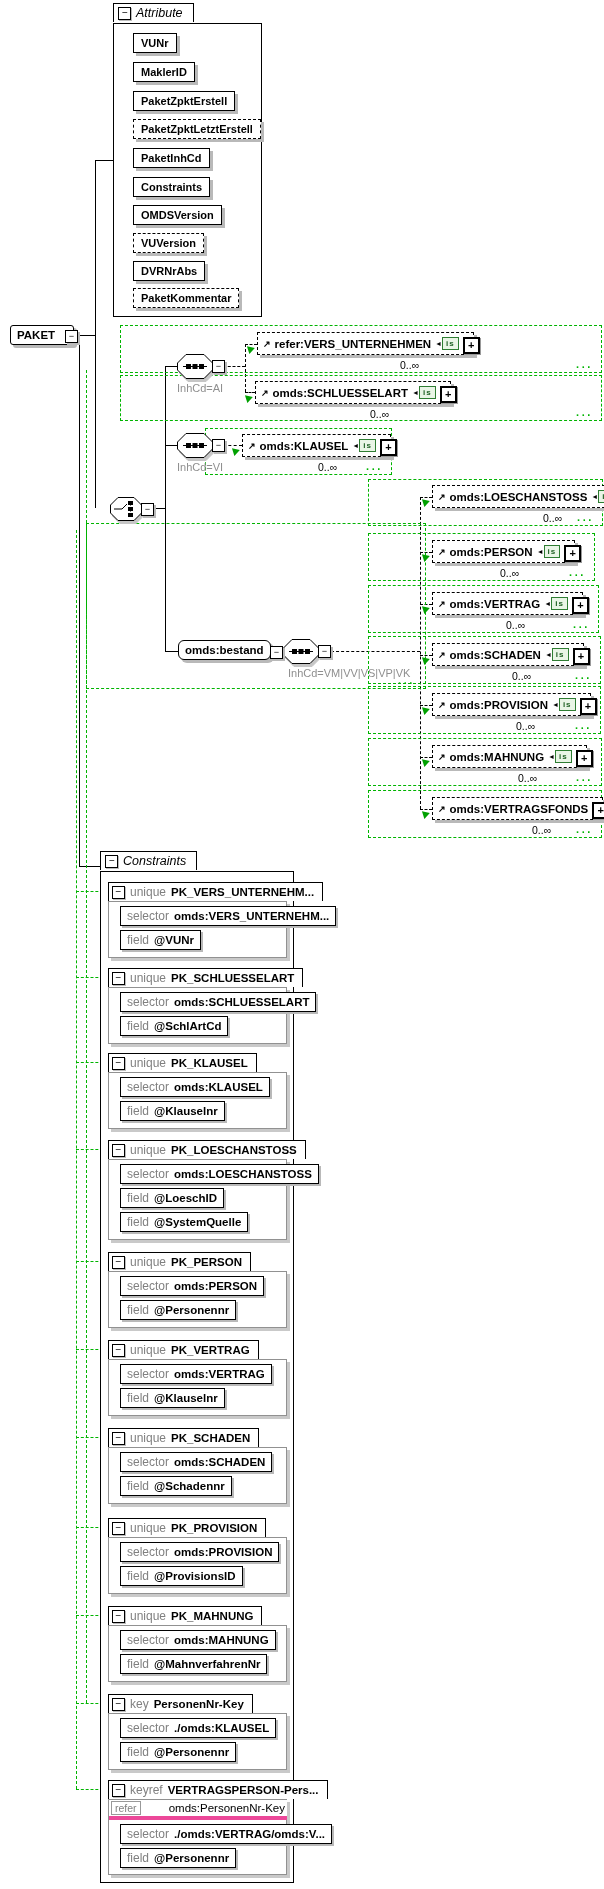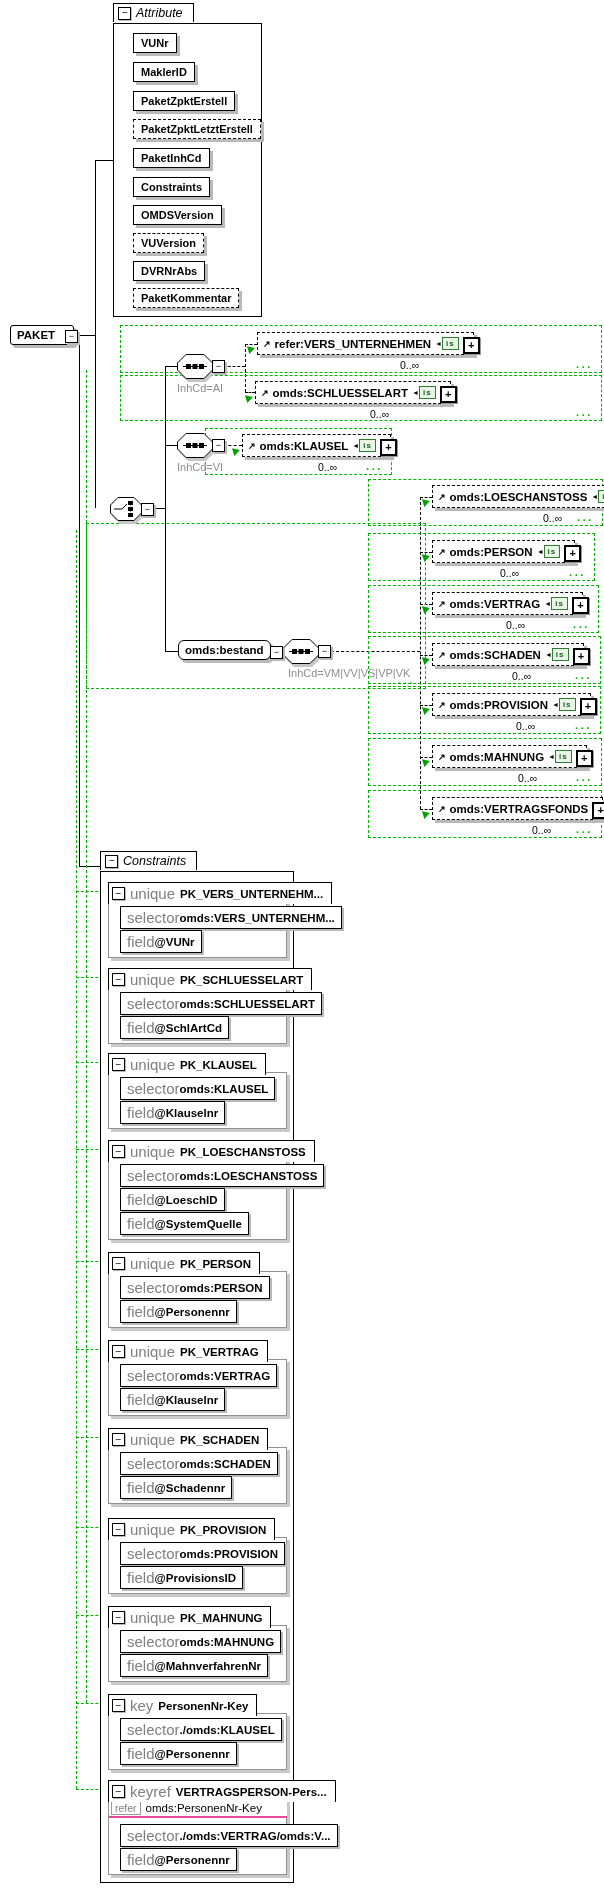--- a/index.html
+++ b/index.html
@@ -43,28 +43,28 @@
          padding:0 3px;line-height:11px;letter-spacing:1px;}
   .plusbox{position:absolute;right:-7px;top:4px;width:13px;height:13px;border:2px solid #000;background:#fff;
            display:flex;align-items:center;justify-content:center;font-size:11px;font-weight:bold;
            line-height:1;box-shadow:1px 1px 0 #999;z-index:4;}
   .occ{position:absolute;font-size:10.5px;white-space:nowrap;}
   .complabel{position:absolute;font-size:11px;color:#8f8f8f;white-space:nowrap;}
   .octa{position:absolute;filter:drop-shadow(2px 3px 0 #c6c6c6);}
   
   .ctab{position:absolute;display:flex;align-items:center;gap:5px;border:1px solid #000;border-bottom:none;
         background:#fff;padding:2px 8px 2px 3px;z-index:2;white-space:nowrap;}
-  .ckw{color:#808080;font-size:15px;}
+  .ckw{color:#808080;font-size:12px;}
   .cname{font-weight:bold;font-size:11.5px;}
   .cbody{position:absolute;border:1px solid #919191;background:#fff;box-shadow:3px 3px 0 #c9c9c9;}
-  .selbox{position:absolute;display:flex;align-items:center;border:1px solid #000;background:#fff;
+  .selbox{position:absolute;display:flex;align-items:center;gap:5px;border:1px solid #000;background:#fff;
           padding:2px 6px;box-shadow:2px 2px 0 #b9b9b9;white-space:nowrap;z-index:1;}
   .cval{font-weight:bold;font-size:11.5px;}
   .referrow{position:absolute;display:flex;align-items:center;gap:5px;background:#fff;
-            border-bottom:2px solid #ec4899;padding:1px 2px;white-space:nowrap;z-index:1;}
+            border-bottom:4px solid #ec4899;padding:1px 2px;white-space:nowrap;z-index:1;justify-content:space-between;}
   .referkw{border:1px solid #999;color:#808080;font-size:10.5px;padding:0 3px;}
   .referval{font-size:11.5px;}
 </style>
 </head>
 <body>
 
 <div class="canvas">
 
   <div class="ln" style="left:95px;top:160px;width:1px;height:348px"></div>
   <div class="ln" style="left:95px;top:160px;width:18px;height:1px"></div>

